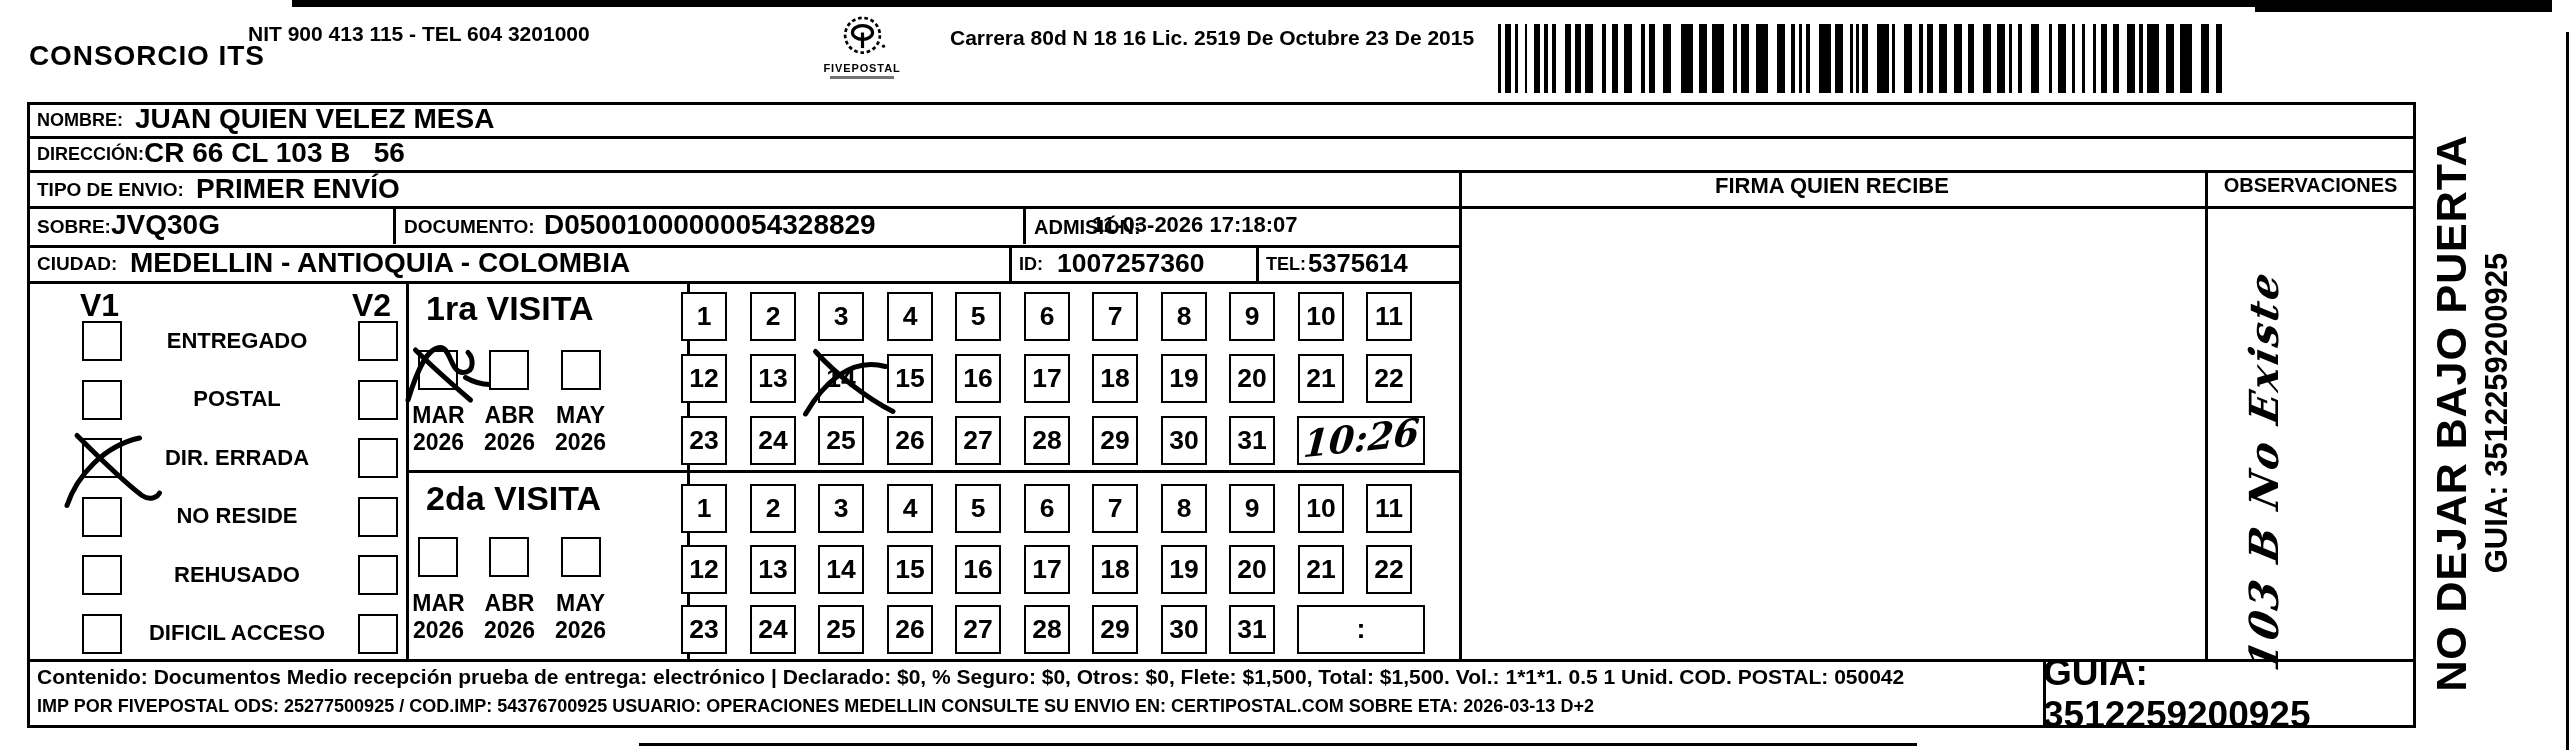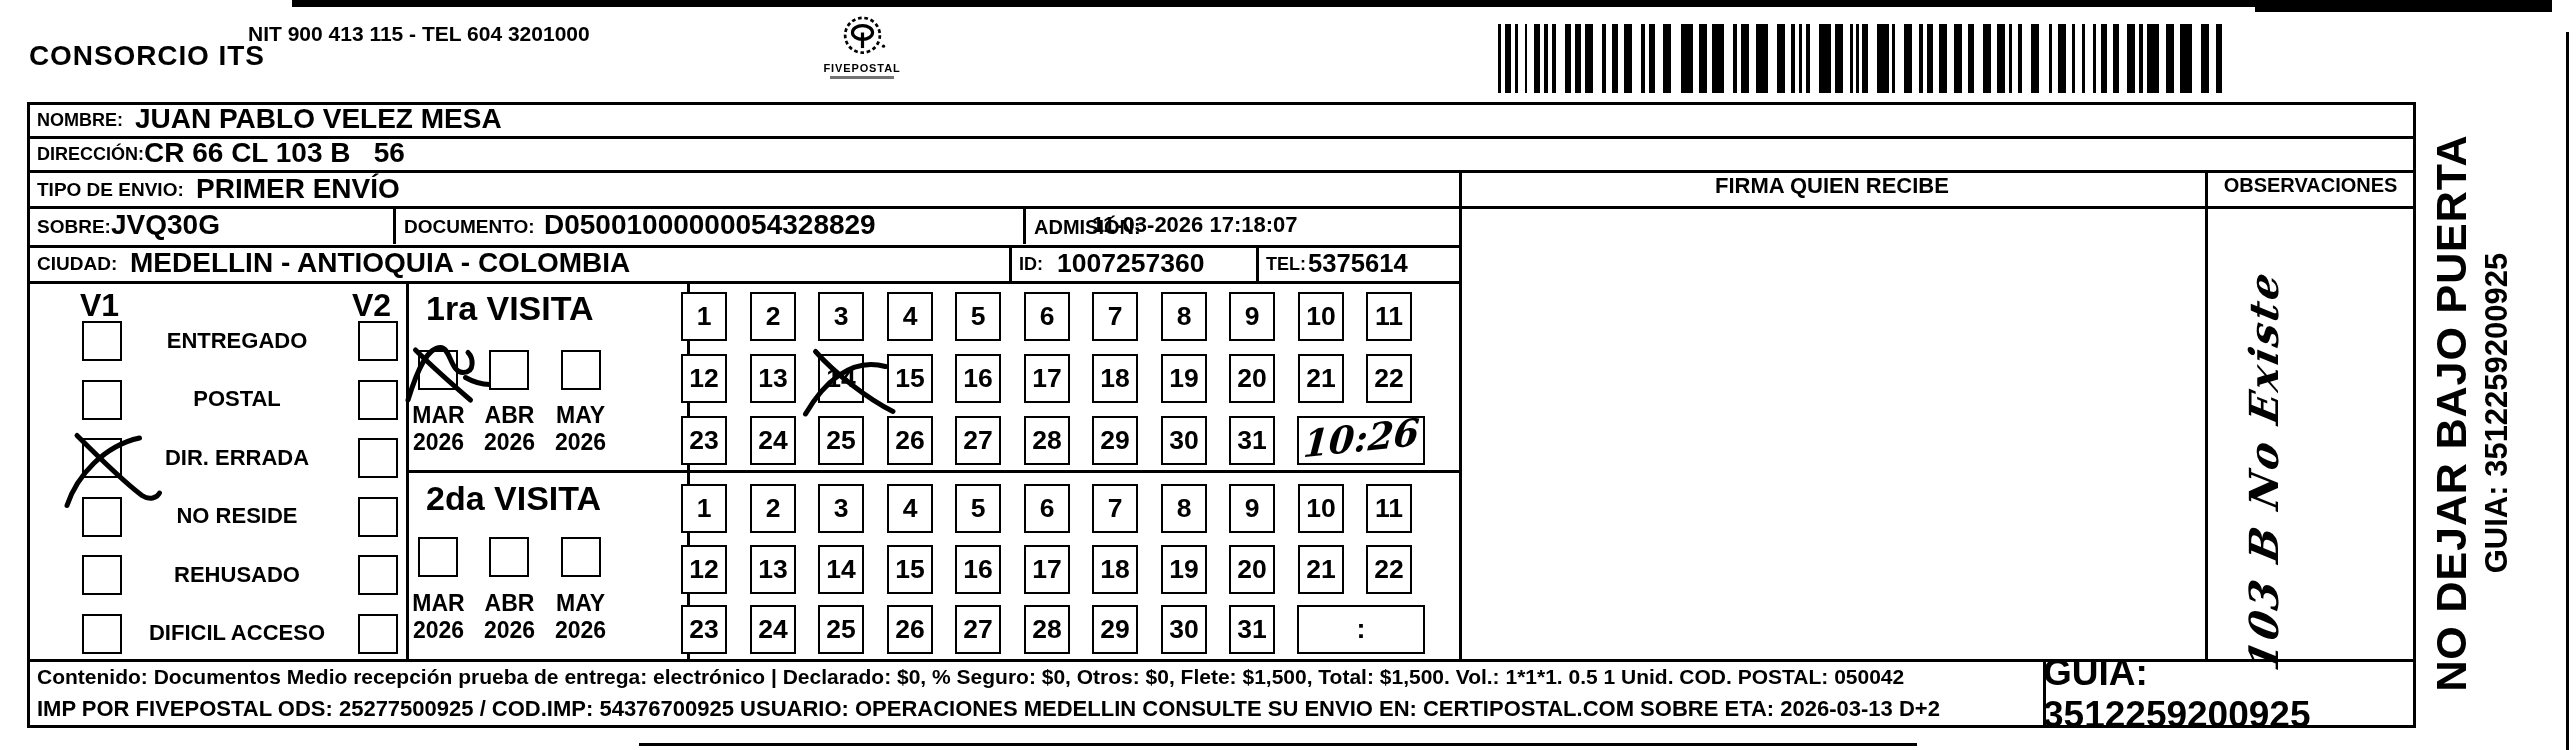--- a/index.html
+++ b/index.html
@@ -52,20 +52,21 @@
       <circle cx="29" cy="22" r="19" fill="none" stroke="#000" stroke-width="3" stroke-dasharray="4 3"></circle>
       <ellipse cx="29" cy="19" rx="11" ry="7.5" fill="none" stroke="#000" stroke-width="3.5"></ellipse>
       <line x1="29" y1="19" x2="29" y2="36" stroke="#000" stroke-width="3.5"></line>
       <circle cx="52" cy="34" r="1.8" fill="#000"></circle>
     </svg>
     <div class="logo-name">FIVEPOSTAL</div>
     <div class="logo-tag"></div>
   </div>
 
   <div class="abs b" style="left:950px; top:20px;">
+    <div style="font-size:21px; margin-top:5.5px;">Carrera 80d N 18 16  Lic. 2519 De Octubre 23 De 2015</div>
   </div>
 
   <div class="barcode" id="barcode">
       <div class="bar" style="left:0px; width:2.7px;"></div>
       <div class="bar" style="left:7.3px; width:5.5px;"></div>
       <div class="bar" style="left:17.3px; width:2.7px;"></div>
       <div class="bar" style="left:26.5px; width:2.7px;"></div>
       <div class="bar" style="left:36px; width:5.5px;"></div>
       <div class="bar" style="left:46px; width:3.7px;"></div>
       <div class="bar" style="left:54px; width:3.7px;"></div>
@@ -136,21 +137,21 @@
   <div class="vline" style="left:1023px; top:206px; height:38px;"></div>
   <div class="vline" style="left:1009px; top:245px; height:37px;"></div>
   <div class="vline" style="left:1256px; top:245px; height:37px;"></div>
   <div class="vline" style="left:1459px; top:170px; height:489px;"></div>
   <div class="vline" style="left:2205px; top:170px; height:489px;"></div>
   <div class="vline" style="left:406px; top:281px; height:378px;"></div>
   <div class="vline" style="left:687px; top:281px; height:378px;"></div>
   <div class="vline" style="left:2043px; top:659px; height:69px;"></div>
 
   <span class="abs label-sm" style="left:37px; top:110px;">NOMBRE:</span>
-  <span class="abs val-lg" style="left:135px; top:103px;">JUAN PABLO VELEZ MESA</span>
+  <span class="abs val-lg" style="left:135px; top:103px;">JUAN QUIEN VELEZ MESA</span>
 
   <span class="abs label-sm" style="left:37px; top:144px;">DIRECCIÓN:</span>
   <span class="abs val-lg" style="left:144px; top:137px;">CR 66 CL 103 B   56</span>
 
   <span class="abs label-sm" style="left:37px; top:179px; font-size:19px;">TIPO DE ENVIO:</span>
   <span class="abs val-lg" style="left:196px; top:173px;">PRIMER ENVÍO</span>
 
   <div class="abs center b" style="left:1459px; top:173px; width:746px; font-size:22px;">FIRMA QUIEN RECIBE</div>
   <div class="abs center b" style="left:2205px; top:174px; width:211px; font-size:20px;">OBSERVACIONES</div>
 
@@ -431,17 +432,17 @@
         <span class="b" style="font-size:27px;">:</span>
       </div>
     </div>
 
   <span class="vtext hand" style="left:2263px; top:470px; font-size:40px; letter-spacing:2.7px; transform:translate(-50%,-50%) rotate(-90deg) skewX(-12deg);">103 B No Existe</span>
 
   <span class="vtext b" style="left:2451px; top:413px; font-size:43px; letter-spacing:0.9px;">NO DEJAR BAJO PUERTA</span>
   <span class="vtext b" style="left:2497px; top:413px; font-size:31px;">GUIA: 3512259200925</span>
 
   <div class="abs b" style="left:37px; top:665px; width:2000px; font-size:21px;">Contenido: Documentos Medio recepción prueba de entrega: electrónico | Declarado: $0, % Seguro: $0, Otros: $0, Flete: $1,500, Total: $1,500. Vol.: 1*1*1. 0.5  1 Unid. COD. POSTAL: 050042</div>
-  <div class="abs b" style="left:37px; top:696px; width:2000px; font-size:22px;">IMP POR FIVEPOSTAL ODS: 25277500925 / COD.IMP: 54376700925 USUARIO: OPERACIONES MEDELLIN CONSULTE SU ENVIO EN: CERTIPOSTAL.COM SOBRE ETA: 2026-03-13 D+2</div>
+  <div class="abs b" style="left:37px; top:696px; width:2000px; font-size:18px;">IMP POR FIVEPOSTAL ODS: 25277500925 / COD.IMP: 54376700925 USUARIO: OPERACIONES MEDELLIN CONSULTE SU ENVIO EN: CERTIPOSTAL.COM SOBRE ETA: 2026-03-13 D+2</div>
   <div class="abs center b" style="left:2043px; top:659px; width:373px; height:69px; font-size:37px;">GUIA: 3512259200925</div>
 
 </div>
 
 
 </body></html>

